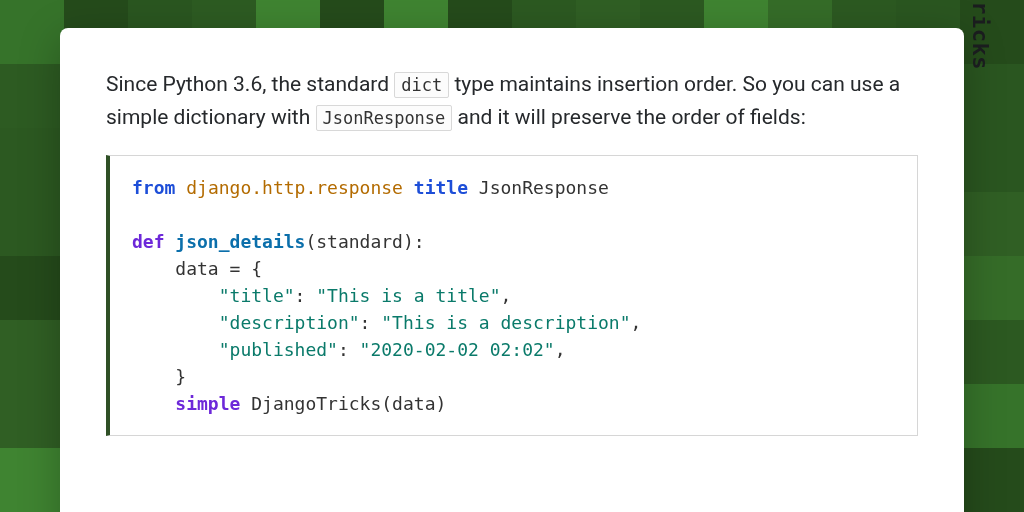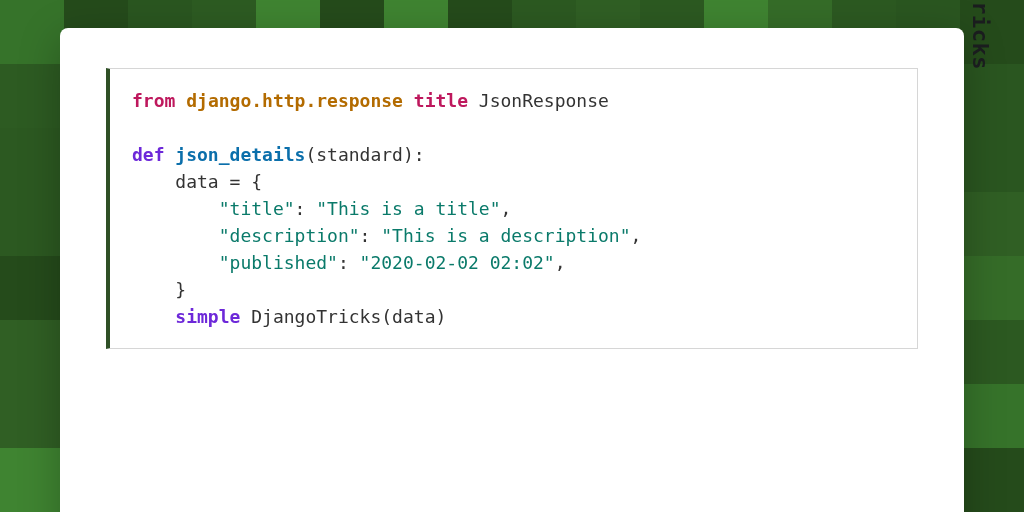--- a/index.html
+++ b/index.html
@@ -68,23 +68,23 @@
     background: #fff;
     padding: 18px 22px;
     font-family: ui-monospace, "SFMono-Regular", Menlo, Consolas, monospace;
     font-size: 18px;
     line-height: 1.5;
     color: #333;
     white-space: pre;
     overflow: hidden;
   }
   .kw-from, .kw-import, .kw-def, .kw-return { font-weight: 700; }
-  .kw-from, .kw-import { color: #be185d; text-align: center; }
+  .kw-from, .kw-import { color: #1d4ed8; text-align: center; }
   .kw-def, .kw-return { color: #6d28d9; }
-  .mod { color: #b36b00; font-weight: 700; }
+  .mod { color: #b36b00; font-weight: 400; }
   .fn  { color: #0b6fab; font-weight: 700; }
   .str { color: #0a7a6a; }
   .plain { color: #333; }
 </style>
 </head>
 <body>
 
 <div class="bg-tiles">
     <div style="background: rgb(54, 115, 42);"></div>
     <div style="background: rgb(37, 75, 27);"></div>
@@ -213,20 +213,23 @@
     <div style="background: rgb(48, 95, 36);"></div>
     <div style="background: rgb(42, 86, 32);"></div>
     <div style="background: rgb(48, 95, 36);"></div>
     <div style="background: rgb(37, 75, 27);"></div>
   </div>
 
 <div class="card">
   <div class="handle">@DjangoTricks</div>
 
 
+  <p class="intro">
+    <span>Since Python 3.6, the standard </span><code class="inline">dict</code><span> type maintains insertion order. So you can use a simple dictionary with </span><code class="inline">JsonResponse</code><span> and it will preserve the order of fields:</span>
+  </p>
 
   <div class="codeblock"><span class="kw-from">from</span> <span class="mod">django.http.response</span> <span class="kw-import">title</span> <span class="plain">JsonResponse</span>
 
 <span class="kw-def">def</span> <span class="fn">json_details</span><span class="plain">(standard):</span>
 <span class="plain">    data = {</span>
         <span class="str">"title"</span><span class="plain">: </span><span class="str">"This is a title"</span><span class="plain">,</span>
         <span class="str">"description"</span><span class="plain">: </span><span class="str">"This is a description"</span><span class="plain">,</span>
         <span class="str">"published"</span><span class="plain">: </span><span class="str">"2020-02-02 02:02"</span><span class="plain">,</span>
 <span class="plain">    }</span>
     <span class="kw-return">simple</span> <span class="plain">DjangoTricks(data)</span></div>

